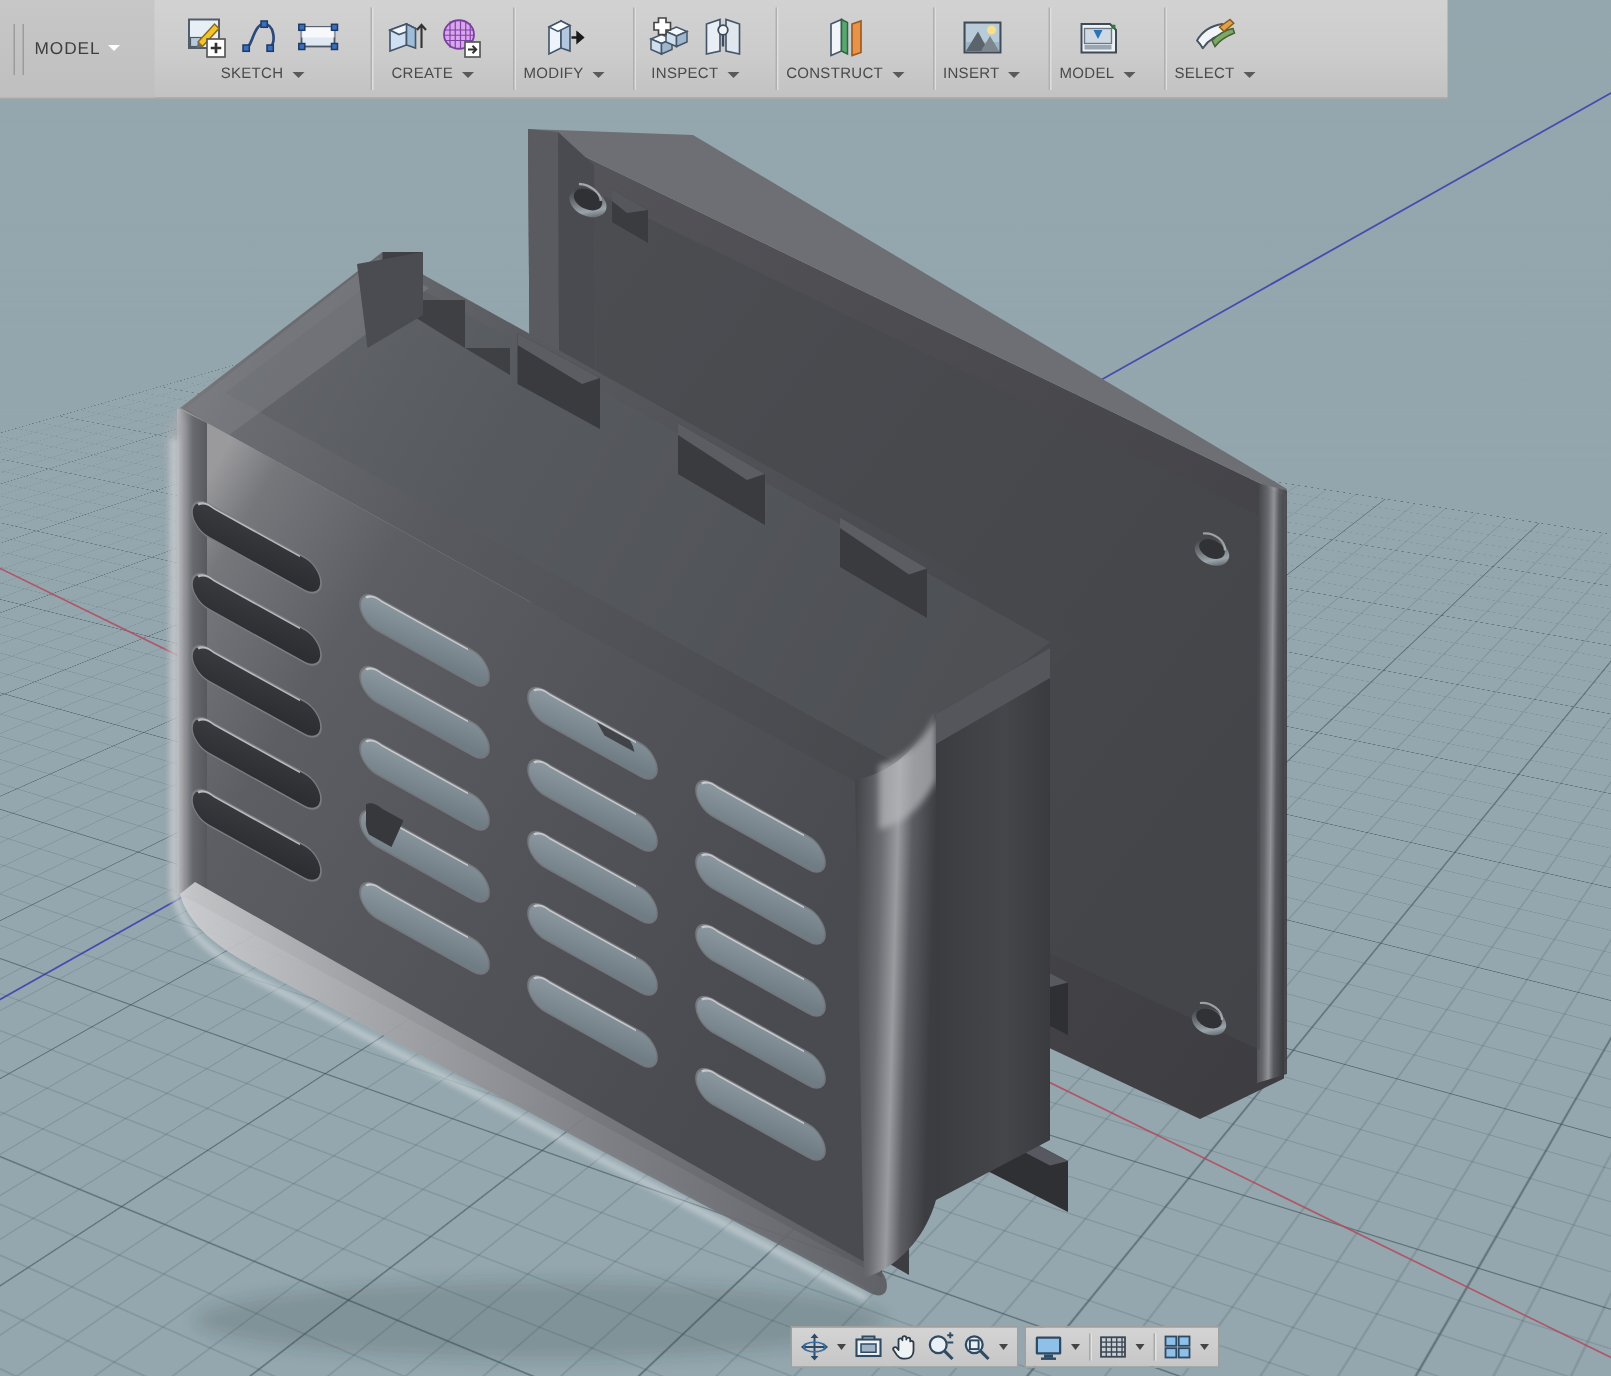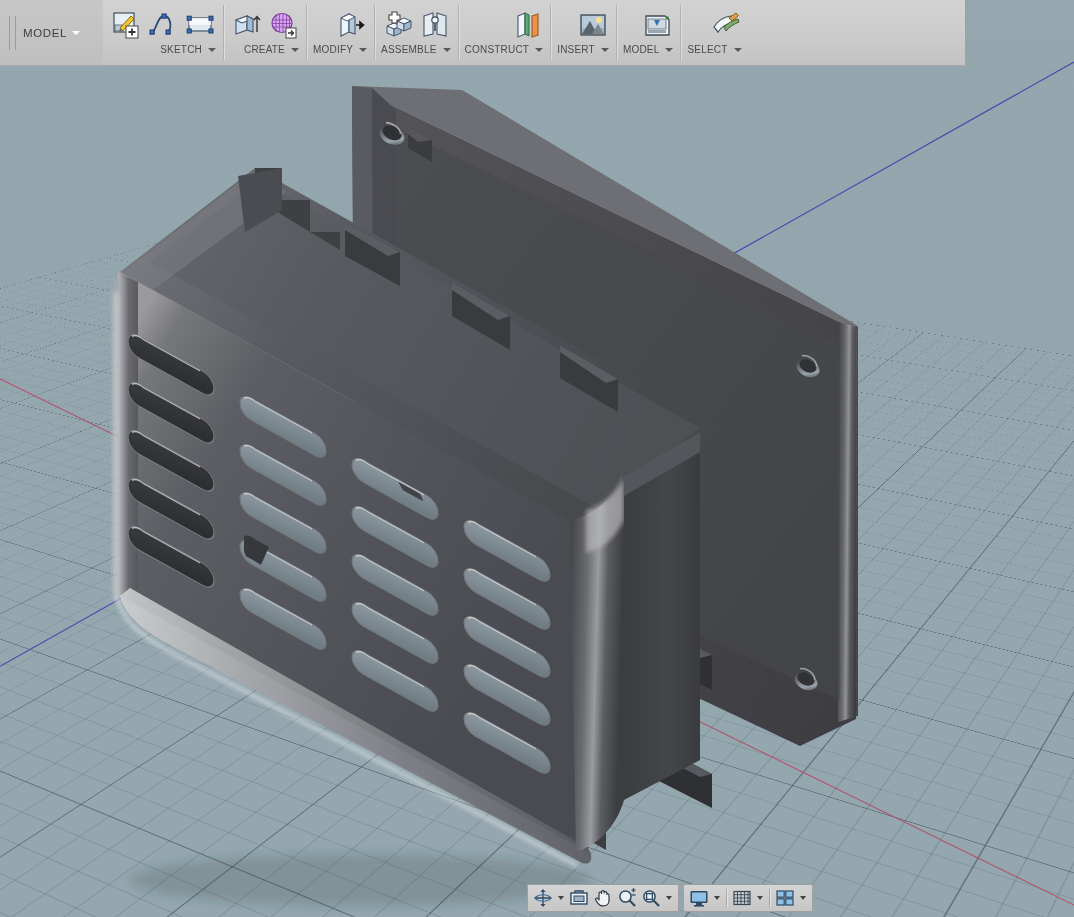--- a/index.html
+++ b/index.html
@@ -45,20 +45,21 @@
   
   #model { position: absolute; left: 0; top: 0; width: 1074px; height: 917px; pointer-events: none; }
 
   
   #toolbar {
     position: absolute; left: 0; top: 0; height: 66px; width: 965px;
     background: linear-gradient(to bottom, #d2d2d2 0%, #cccccc 55%, #c2c2c2 100%);
     display: flex; align-items: stretch;
     border-bottom: 1px solid #a9a9a9;
     z-index: 30;
+    gap: 12px;
   }
   #ws-block {
     width: 103px; display: flex; align-items: center; justify-content: center;
     background: linear-gradient(to bottom, #c7c7c7, #bfbfbf);
     position: relative;
   }
   #ws-grip {
     position: absolute; left: 9px; top: 16px; width: 7px; height: 34px;
     border-left: 1px solid #9c9c9c; border-right: 1px solid #9c9c9c;
   }
@@ -66,21 +67,21 @@
     font-size: 11.5px; color: #3e3e3e; letter-spacing: .6px; font-weight: 400;
   }
   .caret {
     display: inline-block; width: 0; height: 0; margin-left: 5px;
     border-left: 4px solid transparent; border-right: 4px solid transparent;
     border-top: 4px solid #fff; vertical-align: middle;
   }
   .caret-dark { border-top-color: #5a5a5a; }
 
   .tbgroup {
-    display: flex; flex-direction: column; align-items: flex-end; justify-content: flex-start;
+    display: flex; flex-direction: column; align-items: center; justify-content: flex-start;
     padding: 4px 7px 0 7px; position: relative;
   }
   .tbgroup + .tbgroup::before {
     content:""; position: absolute; left: 0; top: 5px; bottom: 5px; width: 1px;
     background: #b0b0b0; box-shadow: 1px 0 0 #dedede;
   }
   .tbicons { display: flex; align-items: flex-end; gap: 5px; height: 38px; }
   .tblabel {
     font-size: 10px; color: #4a4a4a; white-space: nowrap; letter-spacing: .2px;
     margin-top: 2px; display: flex; align-items: center; gap: 1px;
@@ -478,21 +479,21 @@
         <div class="tbbtn" title="Joint">
           <svg width="30" height="30" viewBox="0 0 30 30">
             <path d="M4,6 L13,3 L13,24 L4,26 Z" fill="#e9eef4" stroke="#46566a" stroke-width="1.1"></path>
             <path d="M26,6 L17,3 L17,24 L26,26 Z" fill="#dfe6ee" stroke="#46566a" stroke-width="1.1"></path>
             <circle cx="15" cy="10" r="3.2" fill="#f0f3f7" stroke="#3d4c5c" stroke-width="1.2"></circle>
             <path d="M15,13 v8" stroke="#3d4c5c" stroke-width="1.6"></path>
           </svg>
         </div>
       </div>
       <div class="tblabel">
-        <span>ASSEMBLE</span>
+        <span>INSPECT</span>
         <span class="caret caret-dark"></span>
       </div>
     </div>
 
     <div class="tbgroup">
       <div class="tbicons">
         <div class="tbbtn" title="Offset Plane">
           <svg width="30" height="30" viewBox="0 0 30 30">
             <path d="M6,6 L13,3 L13,24 L6,27 Z" fill="#f2f5f8" stroke="#46566a" stroke-width="1.1"></path>
             <path d="M13,3 L17,5 L17,26 L13,24 Z" fill="#5aa870" stroke="#2f6640" stroke-width="1"></path>

